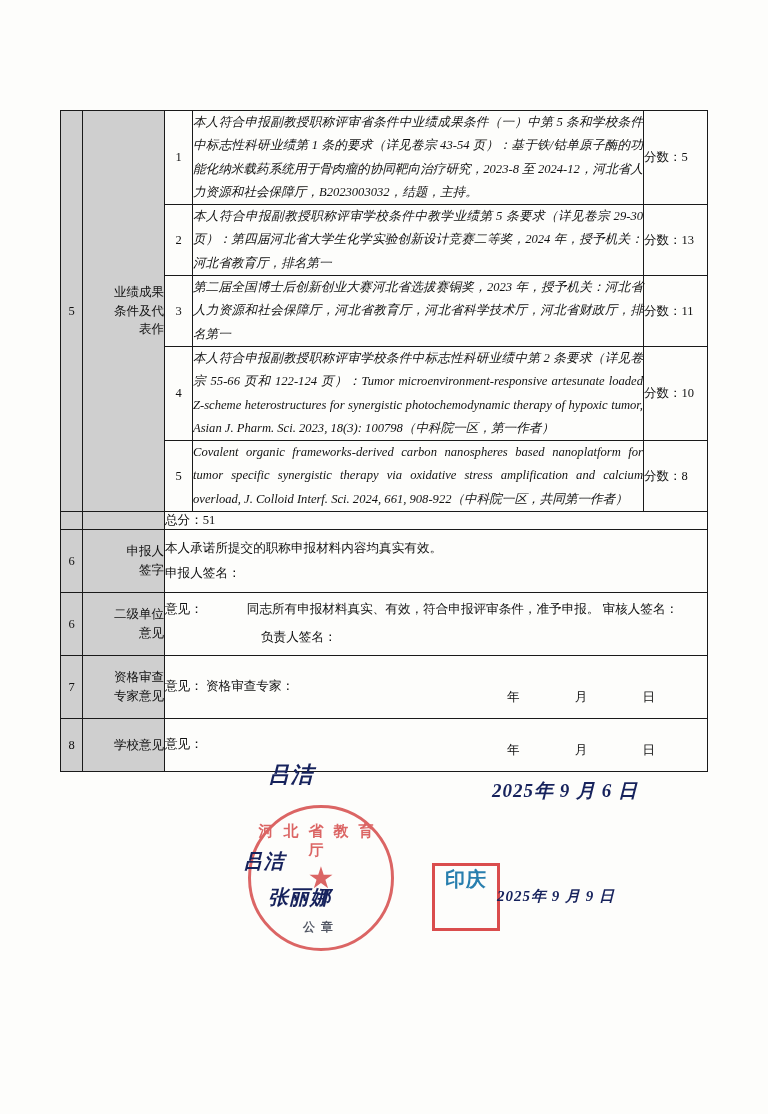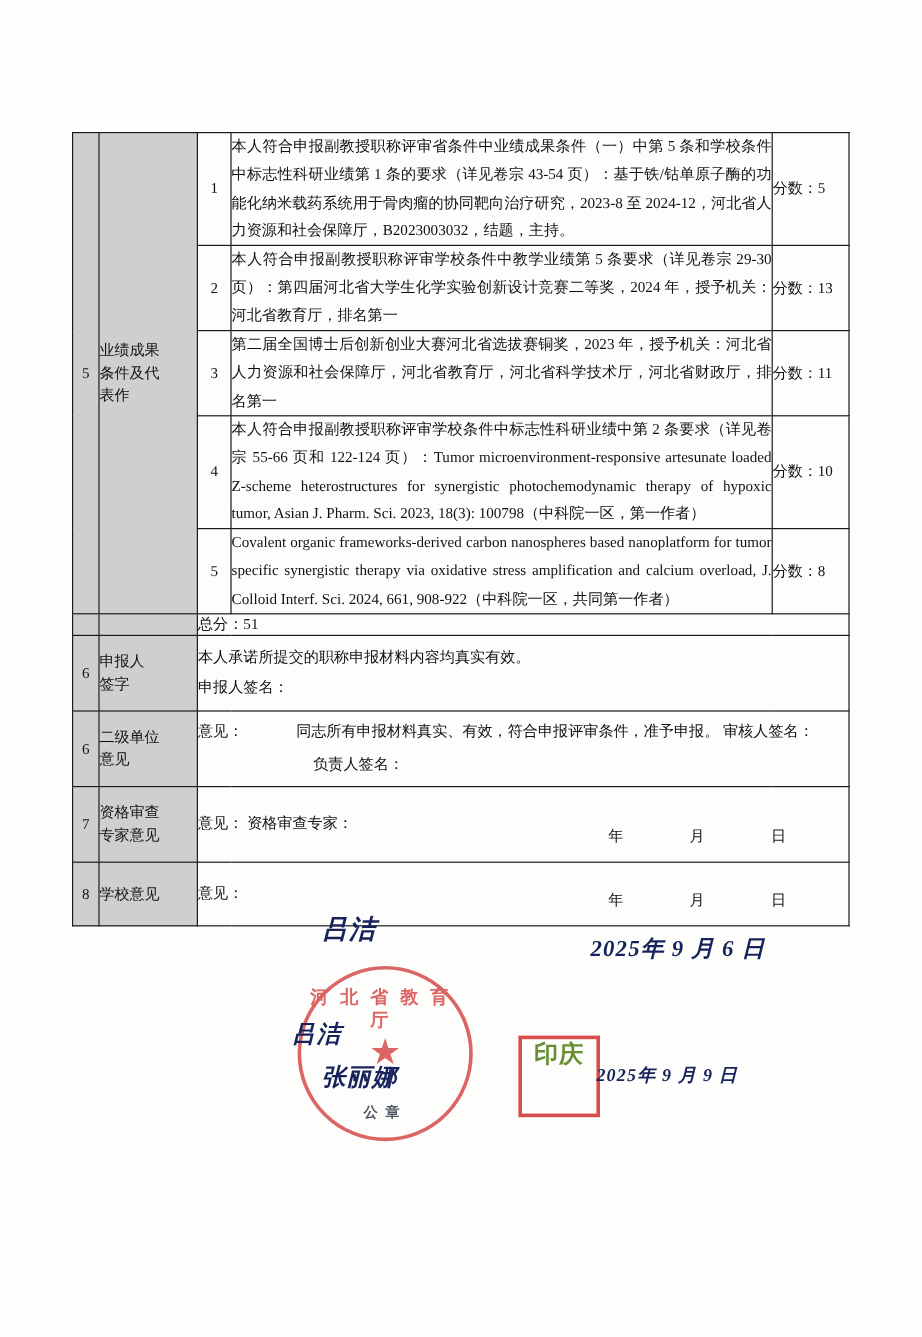--- a/index.html
+++ b/index.html
@@ -36,37 +36,38 @@
     padding: 0;
   }
   .c-no {
     width: 22px;
     text-align: center;
     background: #cfcfcf;
     font-size: 12.5px;
   }
   .c-cat {
     width: 82px;
-    text-align: left;
+    text-align: right;
     background: #cfcfcf;
     font-size: 12.5px;
     line-height: 1.5;
     padding: 2px 4px;
   }
   .c-idx {
     width: 28px;
     text-align: center;
     font-size: 12.5px;
   }
   .c-body {
     padding: 10px 9px 10px 9px;
     font-size: 12.6px;
     line-height: 1.85;
     text-align: justify;
     text-justify: inter-ideograph;
+    font-style: italic;
   }
   .c-score {
     width: 64px;
     text-align: left;
     padding-left: 7px;
     font-size: 12.5px;
     white-space: nowrap;
   }
   .en {
     font-family: "Liberation Serif", serif;
@@ -151,21 +152,21 @@
     font-weight: bold;
   }
   .stamp-square {
     position: absolute;
     left: 432px;
     top: 863px;
     width: 62px;
     height: 62px;
     border: 3px solid #d42f2f;
     opacity: 0.85;
-    color: #4d7c0f;
+    color: #0369a1;
     font-weight: bold;
     font-size: 20px;
     line-height: 27px;
     text-align: center;
     letter-spacing: 1px;
     z-index: 6;
     pointer-events: none;
   }
   .ink {
     position: absolute;

